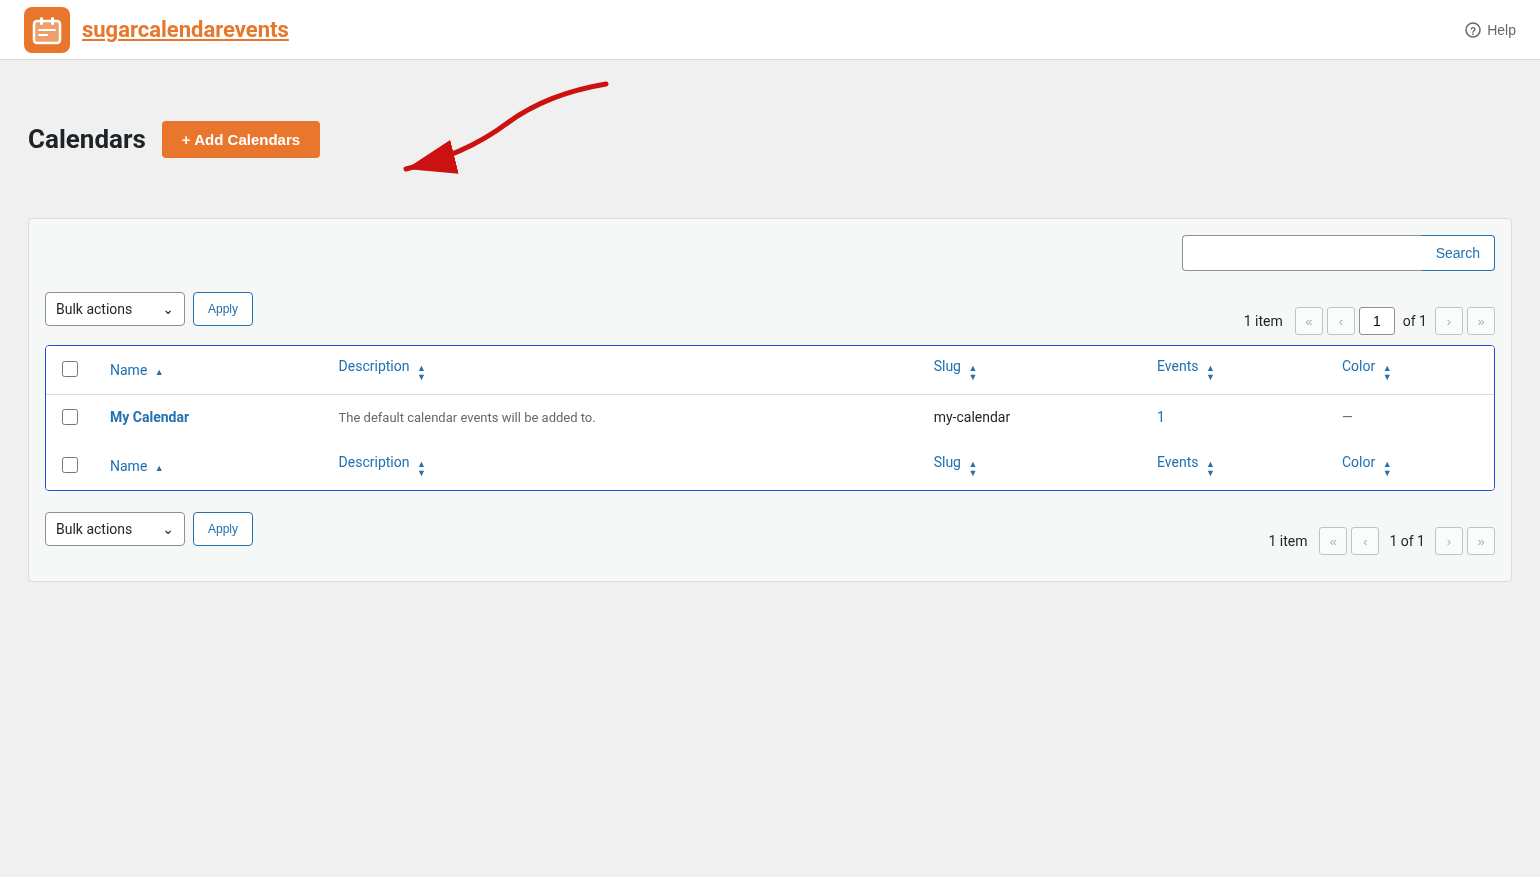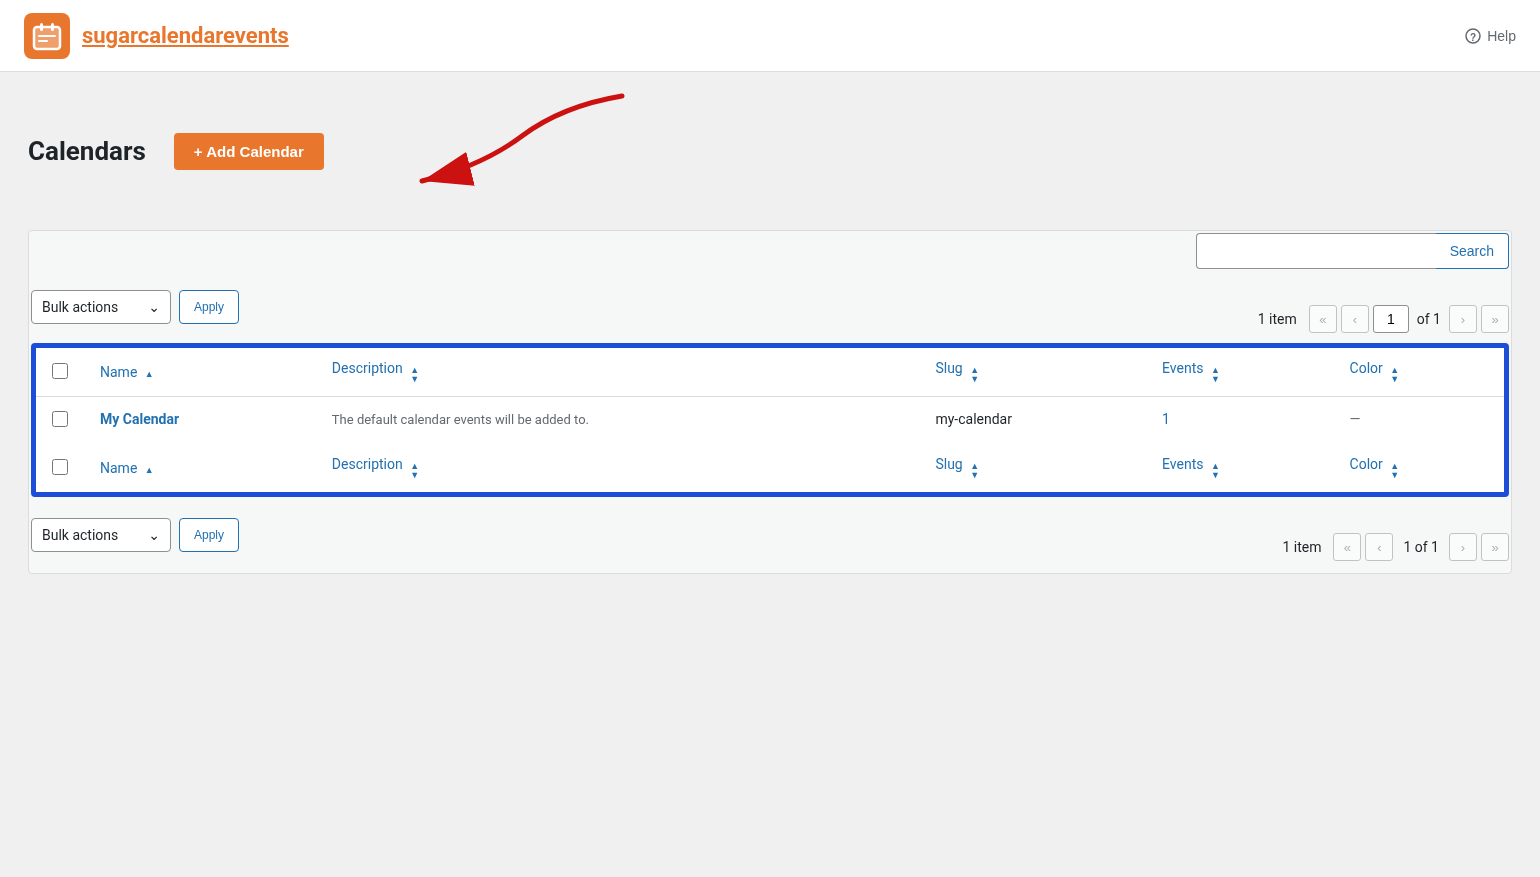--- a/index.html
+++ b/index.html
@@ -1,57 +1,57 @@
 <!DOCTYPE html>
 <html><head>
   <meta charset="utf-8">
   <style>
     * { box-sizing: border-box; margin: 0; padding: 0; }
     body { font-family: -apple-system, BlinkMacSystemFont, "Segoe UI", Roboto, sans-serif; background: #f0f0f1; color: #1d2327; font-size: 14px; }
 
     
-    .header { background: #fff; border-bottom: 1px solid #dcdcde; padding: 0 24px; display: flex; align-items: center; justify-content: space-between; height: 72px; }
+    .header { background: #fff; border-bottom: 1px solid #dcdcde; padding: 0 24px; display: flex; align-items: center; justify-content: space-between; height: 60px; }
     .logo-area { display: flex; align-items: center; gap: 12px; }
     .logo-icon { width: 46px; height: 46px; background: #e8762c; border-radius: 8px; display: flex; align-items: center; justify-content: center; }
     .logo-icon svg { width: 30px; height: 30px; fill: #fff; }
     .logo-text { font-size: 22px; font-weight: 700; color: #1d2327; }
     .logo-text span { color: #e8762c; text-decoration: underline; }
     .help-btn { display: flex; align-items: center; gap: 6px; color: #646970; font-size: 14px; cursor: pointer; background: none; border: none; }
 
     
     .main { padding: 24px 28px; background: #f0f0f1; min-height: calc(100vh - 72px); }
 
     
-    .page-title-area { display: flex; align-items: center; gap: 28px; margin-bottom: 24px; }
+    .page-title-area { display: flex; align-items: center; gap: 16px; margin-bottom: 24px; }
     .page-title { font-size: 26px; font-weight: 700; color: #1d2327; }
     .add-calendar-btn { background: #e8762c; color: #fff; border: none; border-radius: 4px; padding: 10px 20px; font-size: 15px; font-weight: 600; cursor: pointer; display: flex; align-items: center; gap: 6px; }
     .arrow-svg { position: absolute; left: 260px; top: -30px; width: 280px; height: 110px; pointer-events: none; }
 
     
-    .content-panel { background: #f6f7f7; border: 1px solid #dcdcde; border-radius: 4px; padding: 2px; }
+    .content-panel { background: #f6f7f7; border: 1px solid #dcdcde; border-radius: 4px; padding: 16px; }
 
     
     .search-row { display: flex; justify-content: flex-end; margin-bottom: 12px; gap: 0; }
     .search-input { border: 1px solid #8c8f94; border-right: none; border-radius: 4px 0 0 4px; padding: 6px 10px; font-size: 14px; width: 240px; height: 36px; outline: none; background: #fff; }
     .search-btn { border: 1px solid #2271b1; border-left: none; border-radius: 0 4px 4px 0; background: #fff; color: #2271b1; padding: 6px 14px; font-size: 14px; cursor: pointer; height: 36px; }
 
     
     .bulk-row { display: flex; align-items: center; justify-content: space-between; margin-bottom: 10px; }
     .bulk-left { display: flex; align-items: flex-end; gap: 8px; }
     .bulk-select { border: 1px solid #8c8f94; border-radius: 4px; padding: 5px 10px; font-size: 14px; background: #fff; cursor: pointer; height: 34px; display: flex; align-items: center; gap: 8px; min-width: 140px; justify-content: space-between; }
     .apply-btn { border: 1px solid #2271b1; border-radius: 4px; background: #fff; color: #2271b1; padding: 5px 14px; font-size: 12px; cursor: pointer; height: 34px; }
     .pagination { display: flex; align-items: center; gap: 4px; font-size: 14px; color: #1d2327; margin-top: 24px; }
     .pagination .item-count { margin-right: 8px; }
     .page-btn { border: 1px solid #8c8f94; border-radius: 3px; background: #fff; width: 28px; height: 28px; display: flex; align-items: center; justify-content: center; cursor: pointer; font-size: 13px; color: #646970; }
     .page-btn.disabled { opacity: 0.5; cursor: default; }
     .page-input { border: 1px solid #8c8f94; border-radius: 3px; width: 36px; height: 28px; text-align: center; font-size: 14px; }
     .of-text { margin: 0 4px; font-size: 14px; }
 
     
-    .table-wrapper { background: #fff; border: 5px solid #1d4ed8; border-radius: 4px; overflow: hidden; }
+    .table-wrapper { background: #fff; border: 1px solid #1d4ed8; border-radius: 4px; overflow: hidden; }
     table { width: 100%; border-collapse: collapse; }
     thead tr { border-bottom: 1px solid #dcdcde; }
     tbody tr { border-bottom: 1px solid #dcdcde; }
     tbody tr:last-child { border-bottom: none; }
     th { padding: 12px 16px; text-align: left; font-weight: 400; color: #2271b1; font-size: 14px; background: #fff; cursor: pointer; white-space: nowrap; }
     th.check-col { width: 40px; }
     td { padding: 14px 16px; font-size: 14px; color: #1d2327; vertical-align: top; }
     td.check-col { width: 40px; vertical-align: middle; }
     .sort-arrows { display: inline-flex; flex-direction: column; margin-left: 4px; font-size: 9px; line-height: 1; color: #2271b1; }
     .sort-up { margin-bottom: 1px; }
@@ -90,21 +90,21 @@
       <text x="8" y="12.5" text-anchor="middle" font-size="10" fill="#646970" font-weight="bold">?</text>
     </svg>
     <span>Help</span>
   </button>
 </div>
 
 <div class="main">
 
   <div class="page-title-area">
     <h1 class="page-title">Calendars</h1>
-    <button class="add-calendar-btn">+ Add Calendar</button>
+    <button class="add-calendar-btn">+ Add Calendars</button>
 
     <svg class="arrow-svg" viewBox="0 0 280 110" style="position:relative;left:10px;top:-10px;">
       <defs>
         <marker id="arrowhead" markerWidth="10" markerHeight="7" refX="10" refY="3.5" orient="auto">
           <polygon points="0 0, 10 3.5, 0 7" fill="#cc1111"></polygon>
         </marker>
       </defs>
       <path d="M 260 10 Q 200 20 160 50 Q 120 80 60 95" stroke="#cc1111" stroke-width="5" fill="none" marker-end="url(#arrowhead)" stroke-linecap="round"></path>
     </svg>
   </div>

